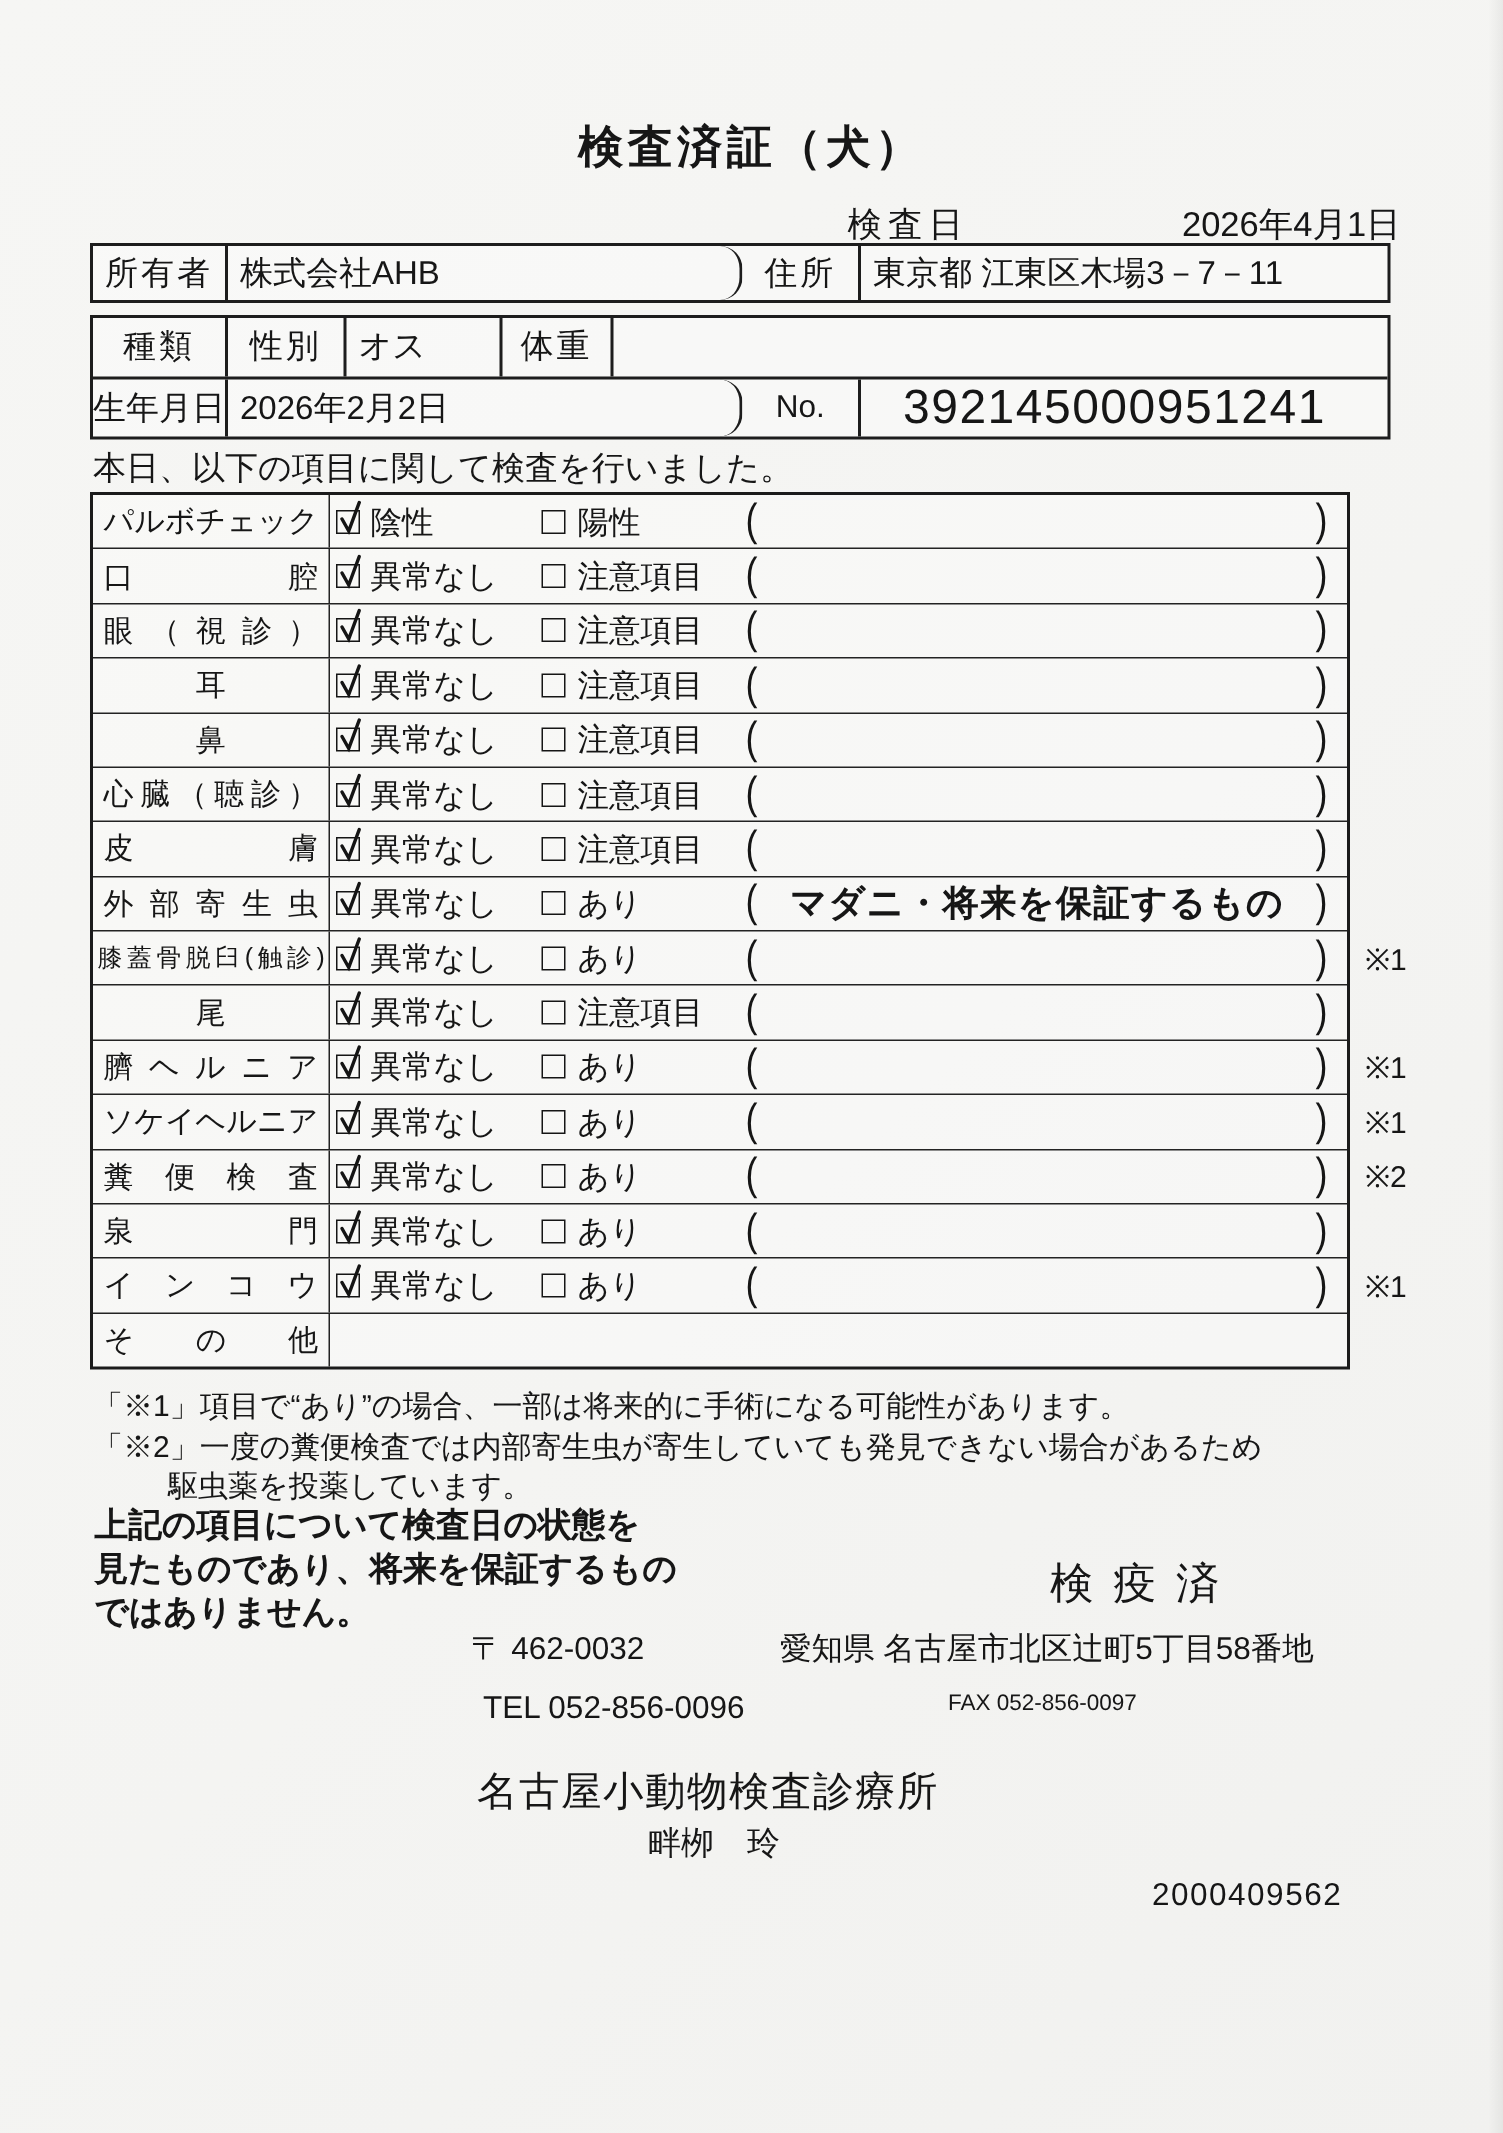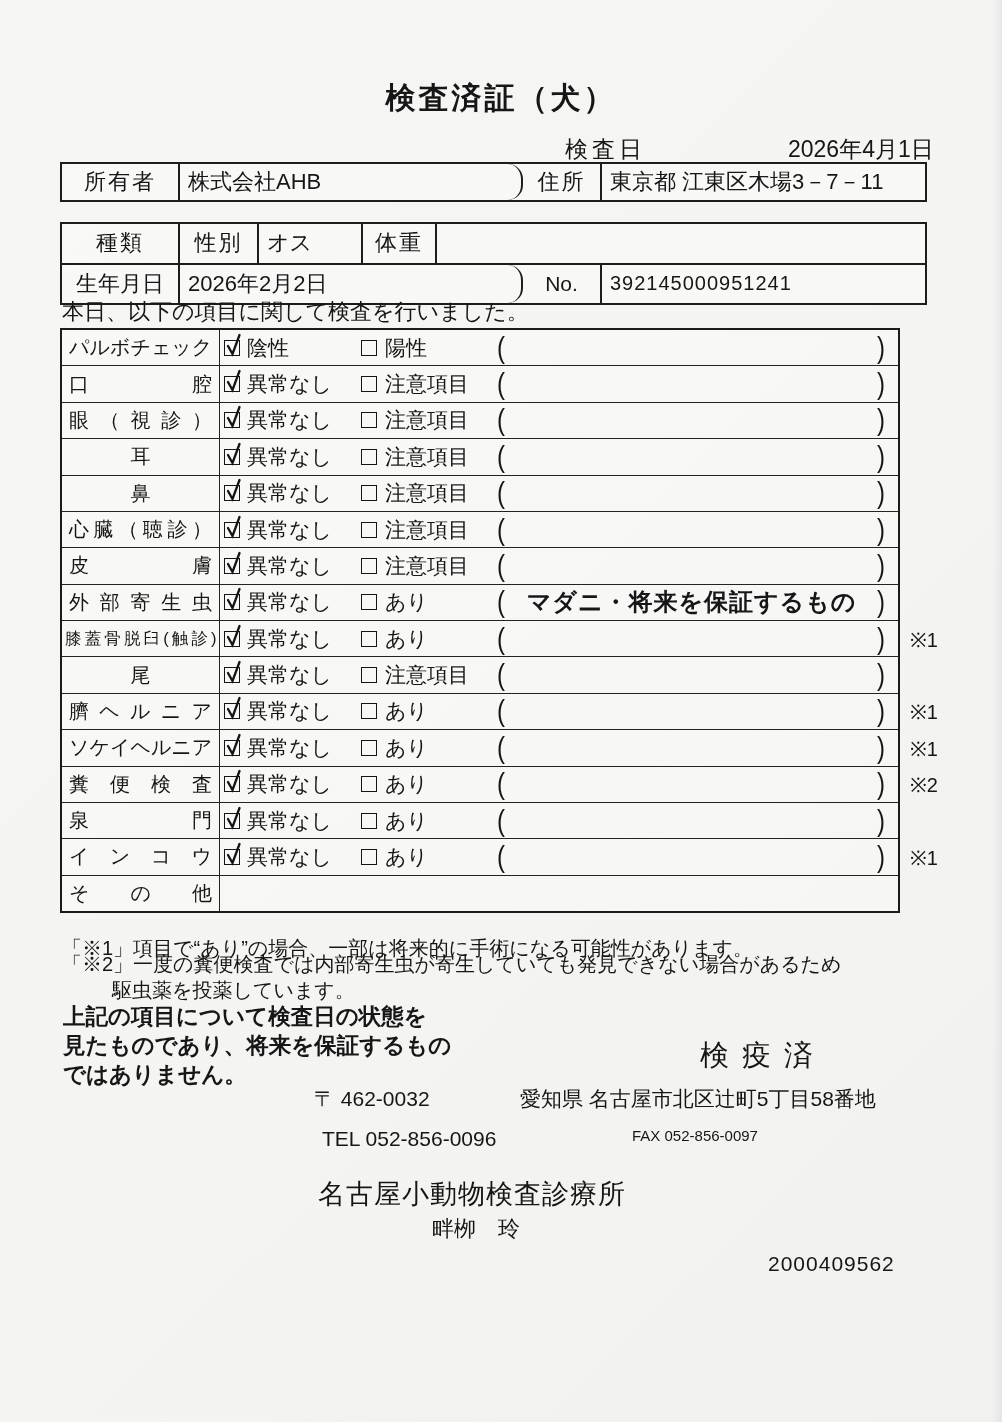--- a/index.html
+++ b/index.html
@@ -20,28 +20,28 @@
   .exam-date-value { left:788px; top:134px; font-size:23px; font-weight:500; }
 
   
   .htable { position:absolute; left:60px; width:867px; border:2px solid #1d1d1d; display:flex; flex-direction:column; background:rgba(255,255,255,0.35); }
   .hrow { display:flex; flex:1; }
   .hrow + .hrow { border-top:2px solid #1d1d1d; }
   .hcell { display:flex; align-items:center; font-size:22px; padding:0 8px; overflow:hidden; white-space:nowrap; }
   .hcell.lab { justify-content:center; border-right:2px solid #1d1d1d; font-weight:500; letter-spacing:2px; padding:0 4px; }
   .hcell.val { font-weight:500; }
   .hcell.bordered-r { border-right:2px solid #1d1d1d; }
-  .w-lab1 { width:118px; flex:none; }
+  .w-lab1 { width:90px; flex:none; }
   .w-val1 { width:343px; flex:none;border-radius:15px; }
   .w-lab2 { width:79px; flex:none; }
   .w-sex  { width:104px;  flex:none; }
   .w-wlab { width:74px;  flex:none; }
   .grow { flex:1; }
   .breed { font-size:19px; letter-spacing:0; }
-  .num   { font-size:20px; letter-spacing:1px; }
+  .num   { font-size:32px; letter-spacing:1px;margin-left:20px; }
   .weight-cell { justify-content:flex-end; padding-right:28px; }
   .weight-unit { font-size:20px; margin-left:16px; }
 
   .intro { left:62px; top:297px; font-size:22px; font-weight:500; }
 
   
   .itable { position:absolute; left:60px; top:328px; width:840px; height:585px;
     border:2px solid #1b1b1b; display:flex; flex-direction:column; background:rgba(255,255,255,0.3); }
   .irow { flex:1; display:flex; align-items:stretch; position:relative; }
   .irow + .irow { border-top:1.5px solid #232323; }
@@ -60,21 +60,21 @@
   .opt1 { left:27px; } .opt2 { left:165px; }
   .paren { position:absolute; top:50%; transform:translateY(-50%) scaleY(1.25);
     font-size:24px; font-weight:400; }
   .paren.open { left:277px; } .paren.close { right:13px; }
   .paren-text { position:absolute; left:295px; right:30px; top:50%; transform:translateY(-50%);
     text-align:center; font-size:24px; font-weight:600; white-space:nowrap; letter-spacing:1px; }
   .refnote { position:absolute; left:848px; top:50%; transform:translateY(-50%);
     font-size:20px; font-weight:500; white-space:nowrap; }
 
   .fnote { left:62px; font-size:20px; font-weight:400; white-space:nowrap; }
-  .fnote1 { top:924px;margin-top:11px; }
+  .fnote1 { top:924px; }
   .fnote2a { top:951px; }
   .fnote2b { top:977px; left:112px; }
   .disclaimer { left:63px; top:1002px; font-size:22.5px; font-weight:600; line-height:29px; white-space:pre-line; }
   .stamp { left:700px; top:1036px; font-size:29px; font-weight:500; letter-spacing:13px; }
   .postal { left:314px; top:1085px; font-size:21px; }
   .clinic-address { left:520px; top:1085px; font-size:21px; font-weight:500; }
   .tel { left:322px; top:1127px; font-size:21px; }
   .fax { left:632px; top:1127px; font-size:15px; }
   .clinic-name { left:318px; top:1176px; font-size:27px; font-weight:500; letter-spacing:1px; }
   .examiner { left:432px; top:1214px; font-size:22px; font-weight:500; }
@@ -92,21 +92,21 @@
 
   <div class="htable" style="top:162px; height:40px;">
     <div class="hrow">
       <div class="hcell lab w-lab1">所有者</div>
       <div class="hcell val w-val1 bordered-r">株式会社AHB</div>
       <div class="hcell lab w-lab2">住所</div>
       <div class="hcell val grow">東京都 江東区木場3－7－11</div>
     </div>
   </div>
 
-  <div class="htable" style="top:222px; height:83px;">
+  <div class="htable" style="top:210px; height:83px;">
     <div class="hrow">
       <div class="hcell lab w-lab1">種類</div>
       <div class="hcell lab w-lab2">性別</div>
       <div class="hcell val w-sex bordered-r">オス</div>
       <div class="hcell lab w-wlab">体重</div>
     </div>
     <div class="hrow">
       <div class="hcell lab w-lab1" style="letter-spacing:0; padding:0 2px;">生年月日</div>
       <div class="hcell val w-val1 bordered-r">2026年2月2日</div>
       <div class="hcell lab w-lab2" style="letter-spacing:0; font-size:21px;">No.</div>

